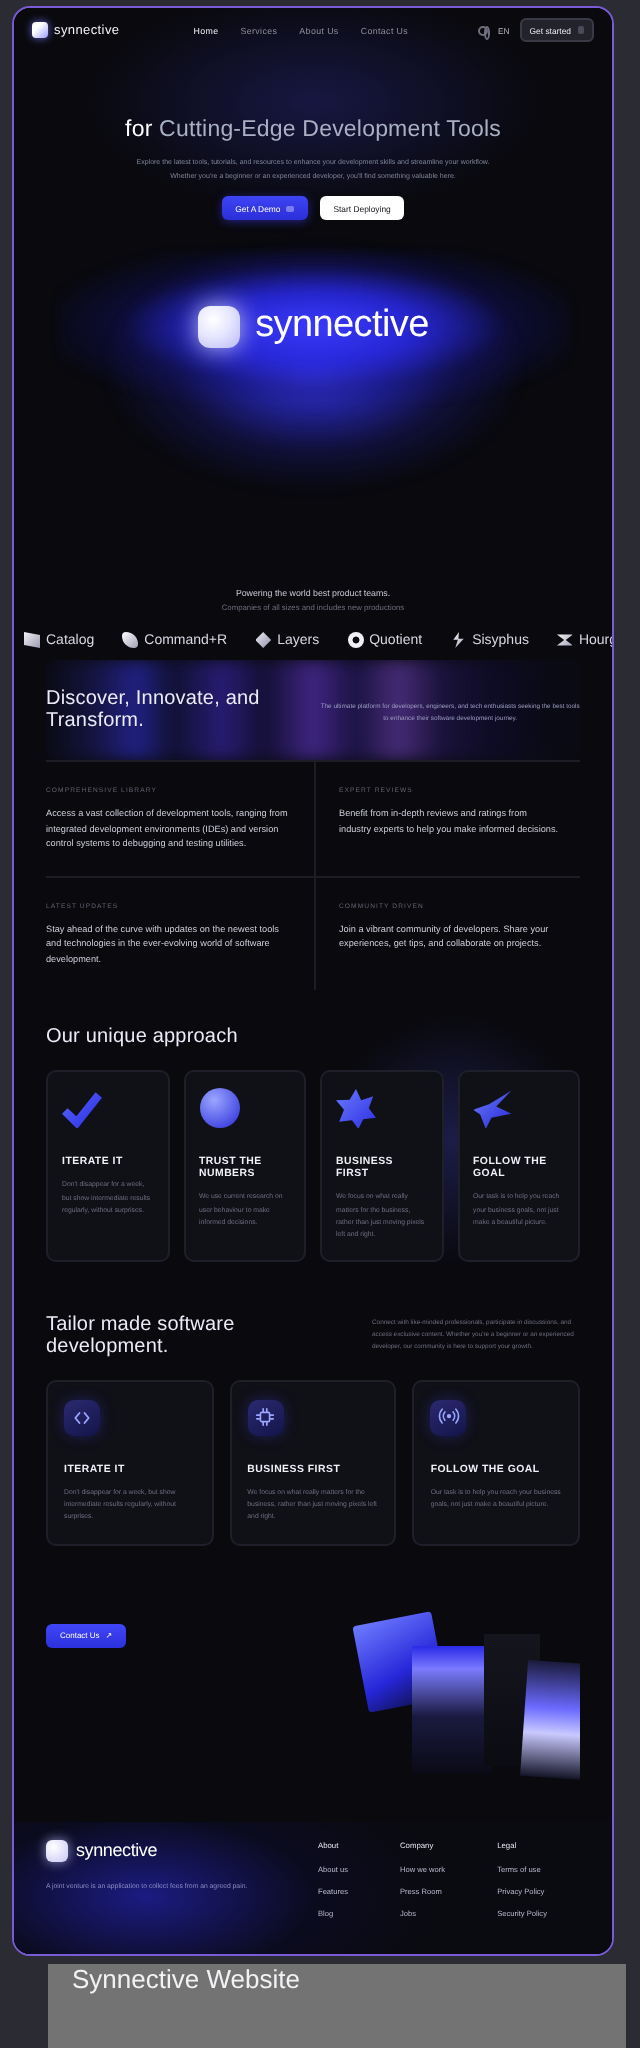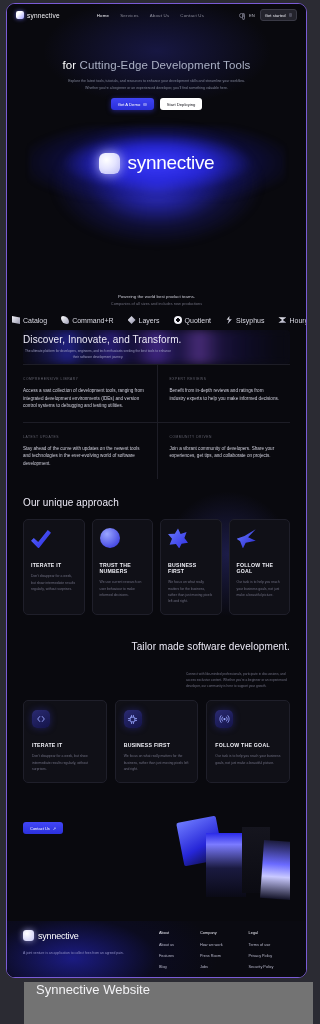--- a/index.html
+++ b/index.html
@@ -104,22 +104,22 @@
   .li-ico.catalog{background:linear-gradient(135deg,#f2f2f7,#9a9ab0);clip-path:polygon(0 0,100% 18%,100% 100%,0 82%);}
   .li-ico.cmd{background:linear-gradient(135deg,#fff,#a0a0b8);border-radius:2px 6px 2px 6px;}
   .li-ico.layers{background:linear-gradient(135deg,#eaeaf2,#8f8fa8);clip-path:polygon(50% 0,100% 50%,50% 100%,0 50%);}
   .li-ico.quot{background:radial-gradient(circle at 50% 50%,#0c0c12 30%,#f0f0f6 32%);border-radius:50%;}
   .li-ico.sis{background:linear-gradient(135deg,#fff,#9d9db5);clip-path:polygon(55% 0,20% 48%,48% 48%,32% 100%,85% 42%,52% 42%);}
   .li-ico.hour{background:linear-gradient(135deg,#fff,#9d9db5);clip-path:polygon(0 15%,100% 15%,55% 50%,100% 85%,0 85%,45% 50%);}
 
   
   .wrap { padding:0 16px; }
   .banner {
-    position:relative; height:34px; border-radius:4px; overflow:hidden;
-    display:flex; flex-direction:column; justify-content:center;
+    position:relative; height:50px; border-radius:4px; overflow:hidden;
+    display:flex; flex-direction:row; align-items:center; justify-content:center;
     background:#0b0b14;
   }
   .banner-bg{
     position:absolute;inset:0;
     background:
       linear-gradient(90deg, rgba(10,10,20,1) 0%, rgba(26,26,90,.65) 9%, rgba(40,40,170,.75) 17%,
         rgba(22,22,80,.5) 24%, rgba(60,40,180,.6) 33%, rgba(30,20,90,.45) 41%,
         rgba(92,52,190,.65) 50%, rgba(40,26,110,.5) 58%, rgba(120,70,200,.55) 66%,
         rgba(50,30,120,.4) 74%, rgba(20,14,60,.5) 82%, rgba(10,10,20,1) 95%);
     filter:blur(4px);
@@ -150,21 +150,21 @@
   .card-ico { width:20px;height:20px; margin-bottom:14px; }
   .ico-check{background:linear-gradient(135deg,#5b6bff,#2a2ae0);clip-path:polygon(14% 48%,0 62%,38% 100%,100% 22%,84% 8%,36% 68%);}
   .ico-circle{background:radial-gradient(circle at 35% 30%,#9aa6ff,#2a2ad8);border-radius:50%;}
   .ico-star{background:linear-gradient(135deg,#6b7cff,#2f2fe0);clip-path:polygon(50% 0,63% 28%,93% 18%,82% 48%,100% 72%,68% 76%,56% 100%,40% 78%,8% 82%,20% 52%,0 28%,34% 27%);}
   .ico-arrow{background:linear-gradient(135deg,#6b7cff,#2626cf);clip-path:polygon(96% 4%,58% 44%,96% 62%,46% 72%,32% 100%,18% 64%,0 52%,40% 38%);}
   .card h5 { font-size:5.2px; font-weight:700; letter-spacing:.25px; color:#f0f0f7; }
   .card p { margin-top:5px; font-size:3.4px; line-height:1.85; color:#6e6e80; }
 
   
   .tailor { padding-top:26px; }
-  .tailor-head { display:flex; align-items:flex-end; gap:18px;flex-direction:column; }
+  .tailor-head { display:flex; align-items:flex-start; gap:18px; }
   .tailor-head h2 { flex:1; }
   .tailor-head p { width:104px; font-size:3.2px; line-height:1.85; color:#6e6e80; padding-top:2px; }
   .cards3 { margin-top:11px; display:flex; gap:8px; }
   .card3 {
     flex:1; background:#101017; border:.5px solid #1f1f2a; border-radius:5px;
     padding:9px 8px 10px; min-height:72px;
   }
   .c3-ico { width:18px;height:18px; margin-bottom:14px; border-radius:5px;
     background:linear-gradient(150deg,#2a2a70,#14144a);
     display:flex;align-items:center;justify-content:center;

